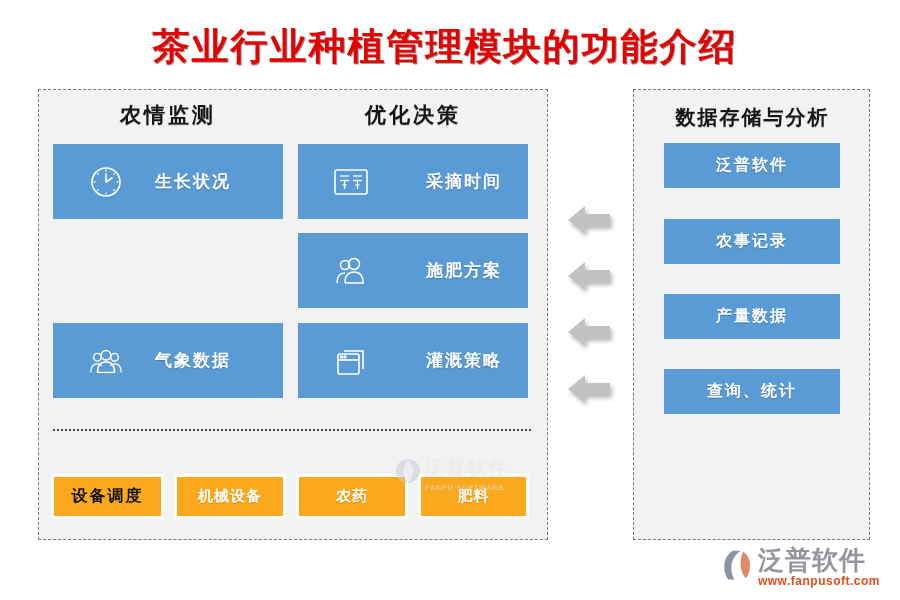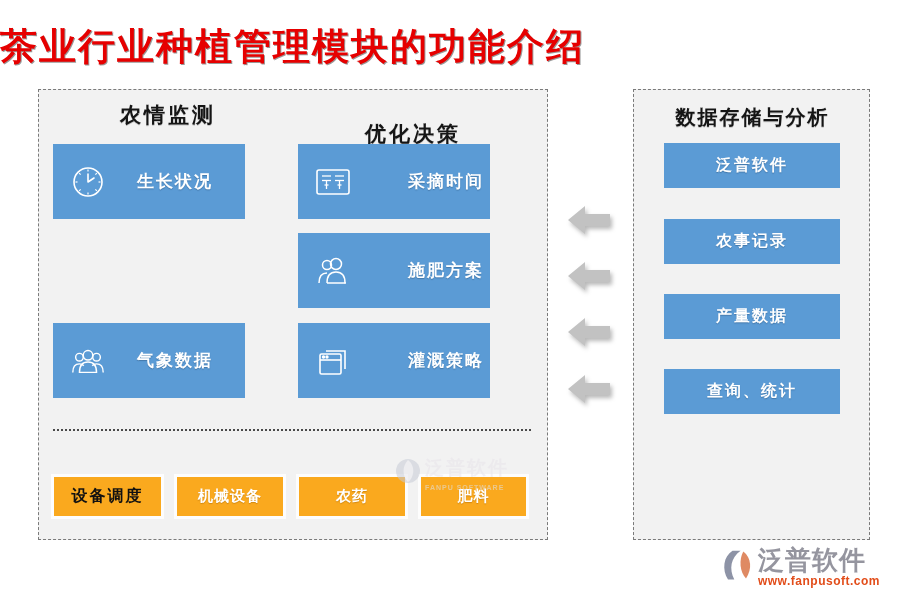--- a/index.html
+++ b/index.html
@@ -8,21 +8,21 @@
     position:relative;
     width:900px; height:600px;
     background:#ffffff;
     font-family:"Liberation Serif","DejaVu Serif",serif;
     overflow:hidden;
   }
 
   
   .page-title{
     position:absolute; left:0; top:22px; width:890px;
-    text-align:left;
+    text-align:center;
     font-size:37px; font-weight:bold; color:#e60000;
     letter-spacing:2px;
     text-shadow:1px 1px 0 rgba(70,70,70,.55);
   }
 
   
   .panel{
     position:absolute;
     background:#f2f2f2;
     border:1px dashed #7a7a7a;
@@ -30,29 +30,29 @@
   .panel-left{ left:38px; top:89px; width:510px; height:451px; }
   .panel-right{ left:633px; top:89px; width:237px; height:451px; }
 
   .col-header{
     position:absolute; top:11px;
     font-size:21px; font-weight:bold; color:#151515;
     letter-spacing:3px; text-align:center; width:230px;
     text-shadow:0 1px 0 rgba(120,120,120,.35);
   }
   .col-header.c1{ left:14px; }
-  .col-header.c2{ left:259px;margin-top:19px; }
+  .col-header.c2{ left:259px; }
 
   
   .blue-btn{
     position:absolute;
-    width:192px; height:75px;
+    width:230px; height:75px;
     background:#5b9bd5;
     display:flex; align-items:center;
-    padding-left:16px;
+    padding-left:34px;
     color:#ffffff;
   }
   .blue-btn .icon{ width:38px; height:38px; flex:0 0 38px; display:flex; align-items:center; justify-content:center; }
   .blue-btn .lbl{
     margin-left:30px;
     font-size:17px; font-weight:bold; letter-spacing:2px;
     text-shadow:0 1px 1px rgba(40,80,120,.45);
     white-space:nowrap;
   }
   .c1x{ left:14px; }

